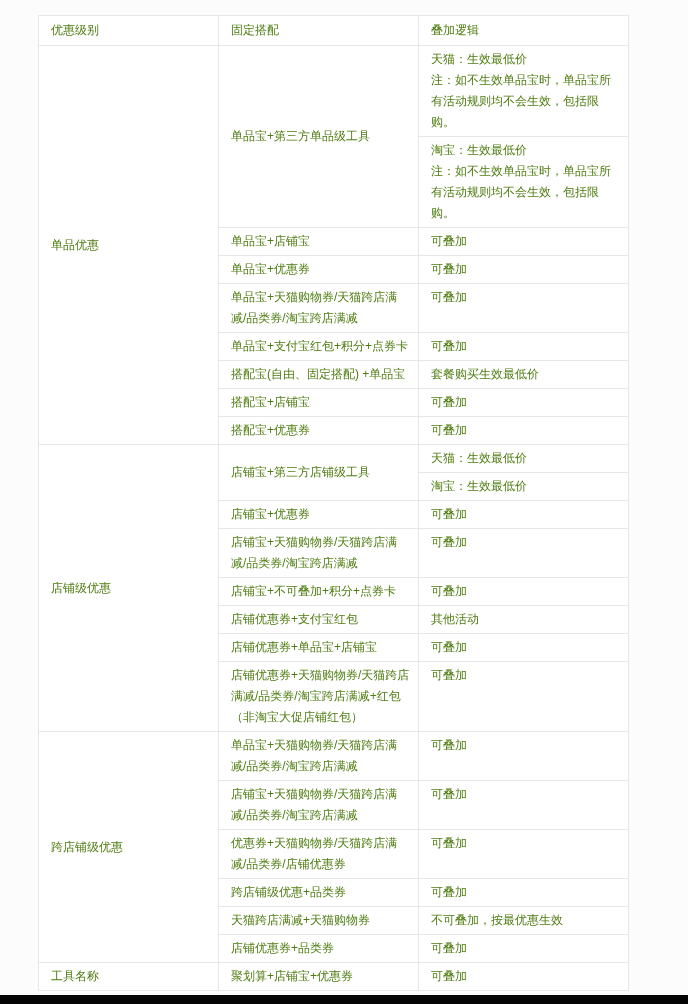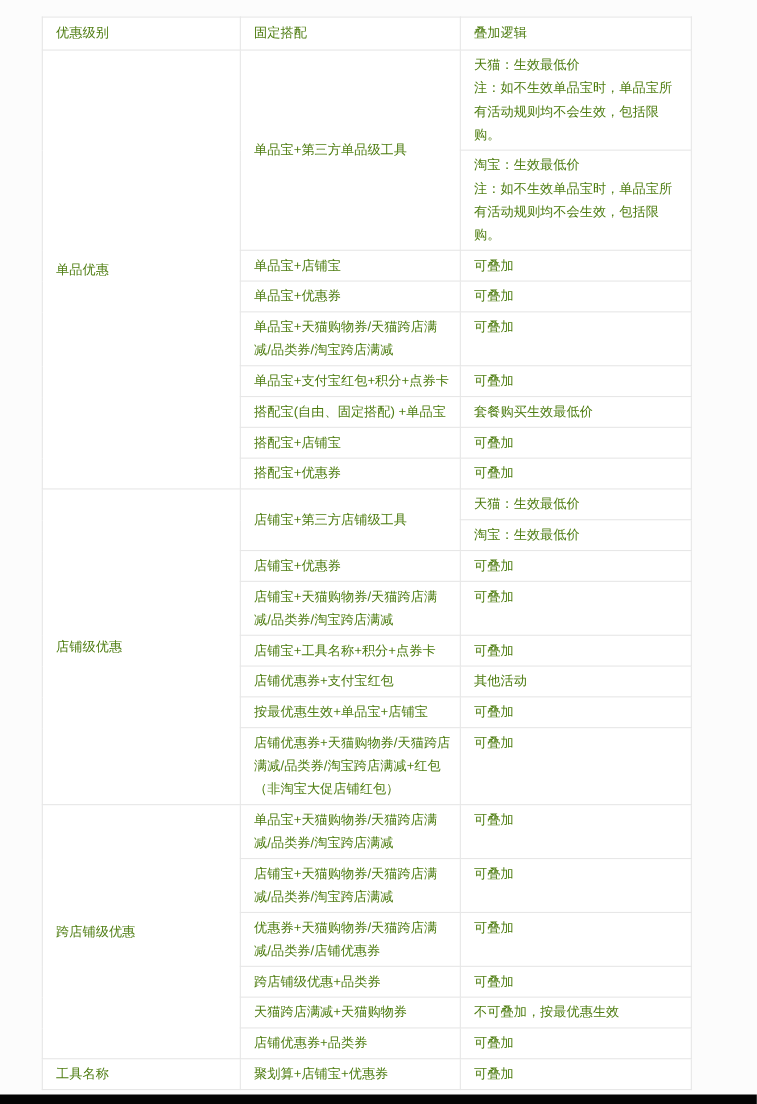--- a/index.html
+++ b/index.html
@@ -124,29 +124,29 @@
     </tr>
     <tr>
       <td>店铺宝+优惠券</td>
       <td>可叠加</td>
     </tr>
     <tr>
       <td>店铺宝+天猫购物券/天猫跨店满减/品类券/淘宝跨店满减</td>
       <td>可叠加</td>
     </tr>
     <tr>
-      <td>店铺宝+工具名称+积分+点券卡</td>
+      <td>店铺宝+不可叠加+积分+点券卡</td>
       <td>可叠加</td>
     </tr>
     <tr>
       <td>店铺优惠券+支付宝红包</td>
       <td>其他活动</td>
     </tr>
     <tr>
-      <td>按最优惠生效+单品宝+店铺宝</td>
+      <td>店铺优惠券+单品宝+店铺宝</td>
       <td>可叠加</td>
     </tr>
     <tr>
       <td>店铺优惠券+天猫购物券/天猫跨店满减/品类券/淘宝跨店满减+红包
 （非淘宝大促店铺红包）</td>
       <td>可叠加</td>
     </tr>
 
     <tr>
       <td class="mid" rowspan="6">跨店铺级优惠</td>

